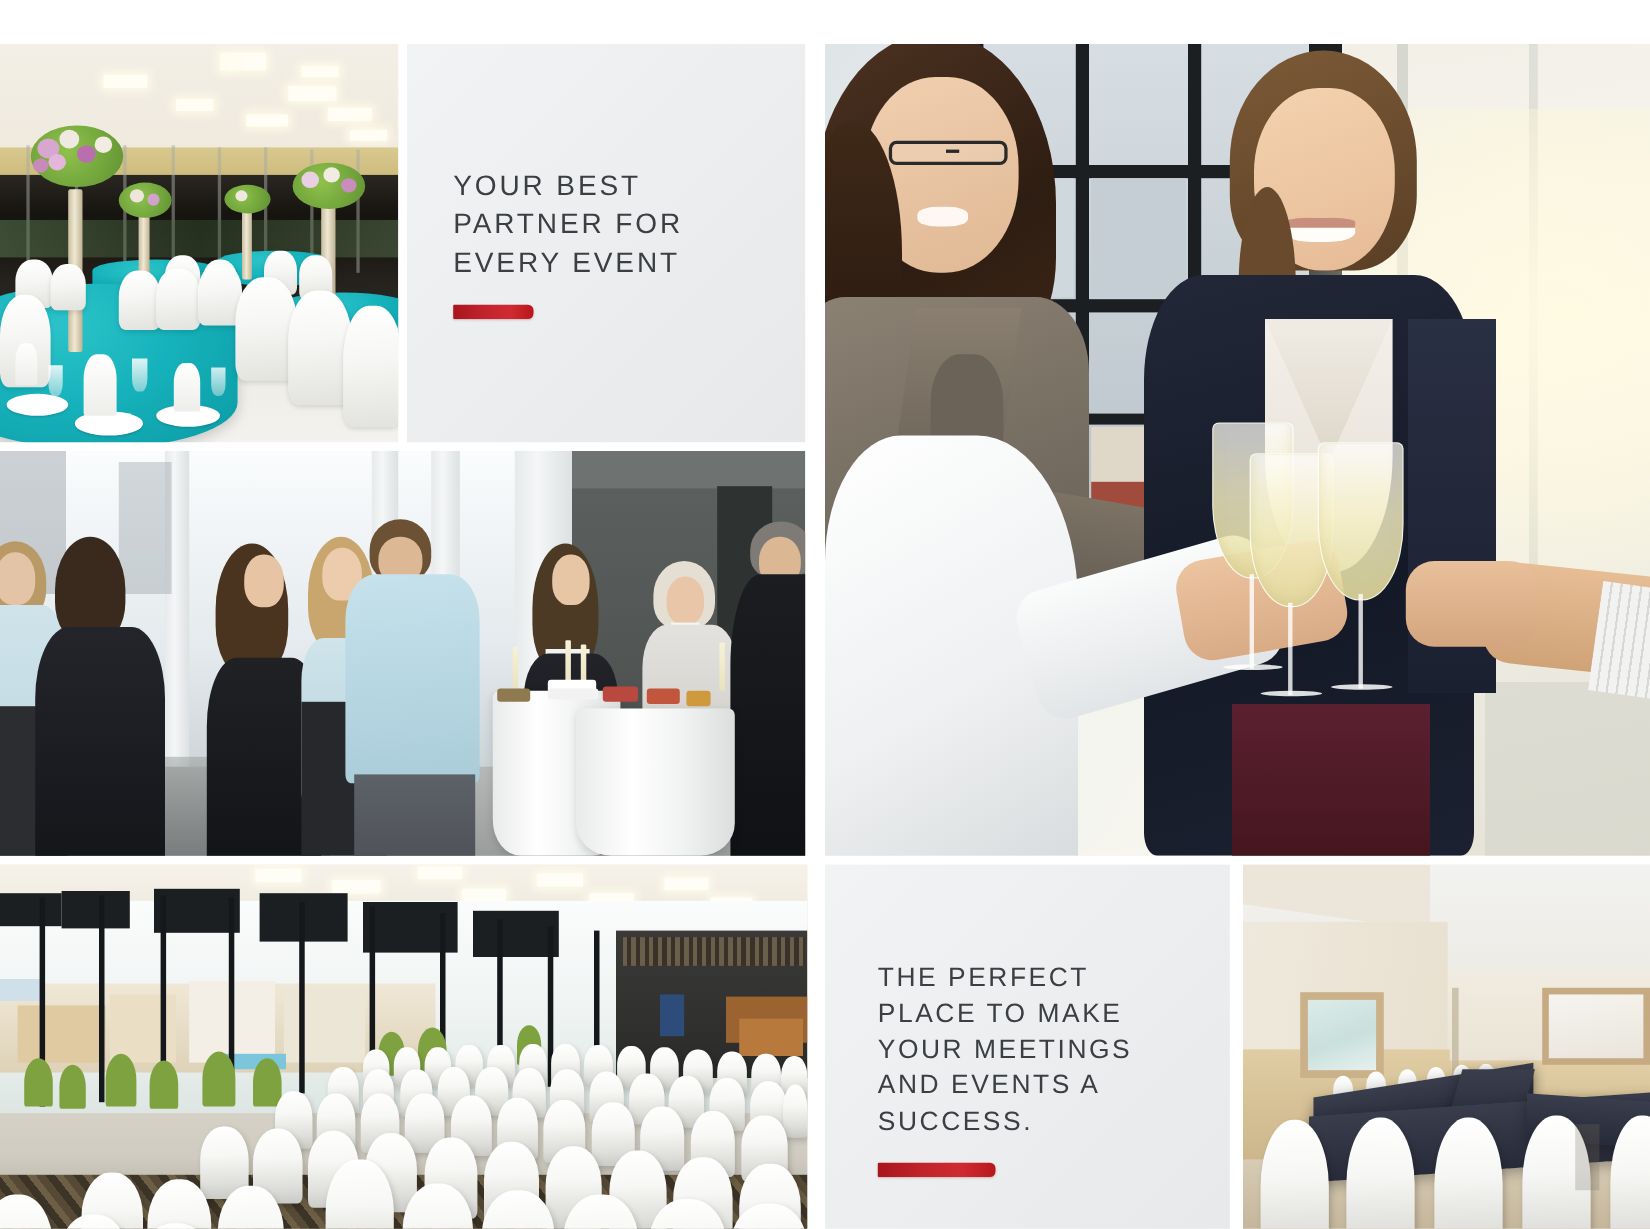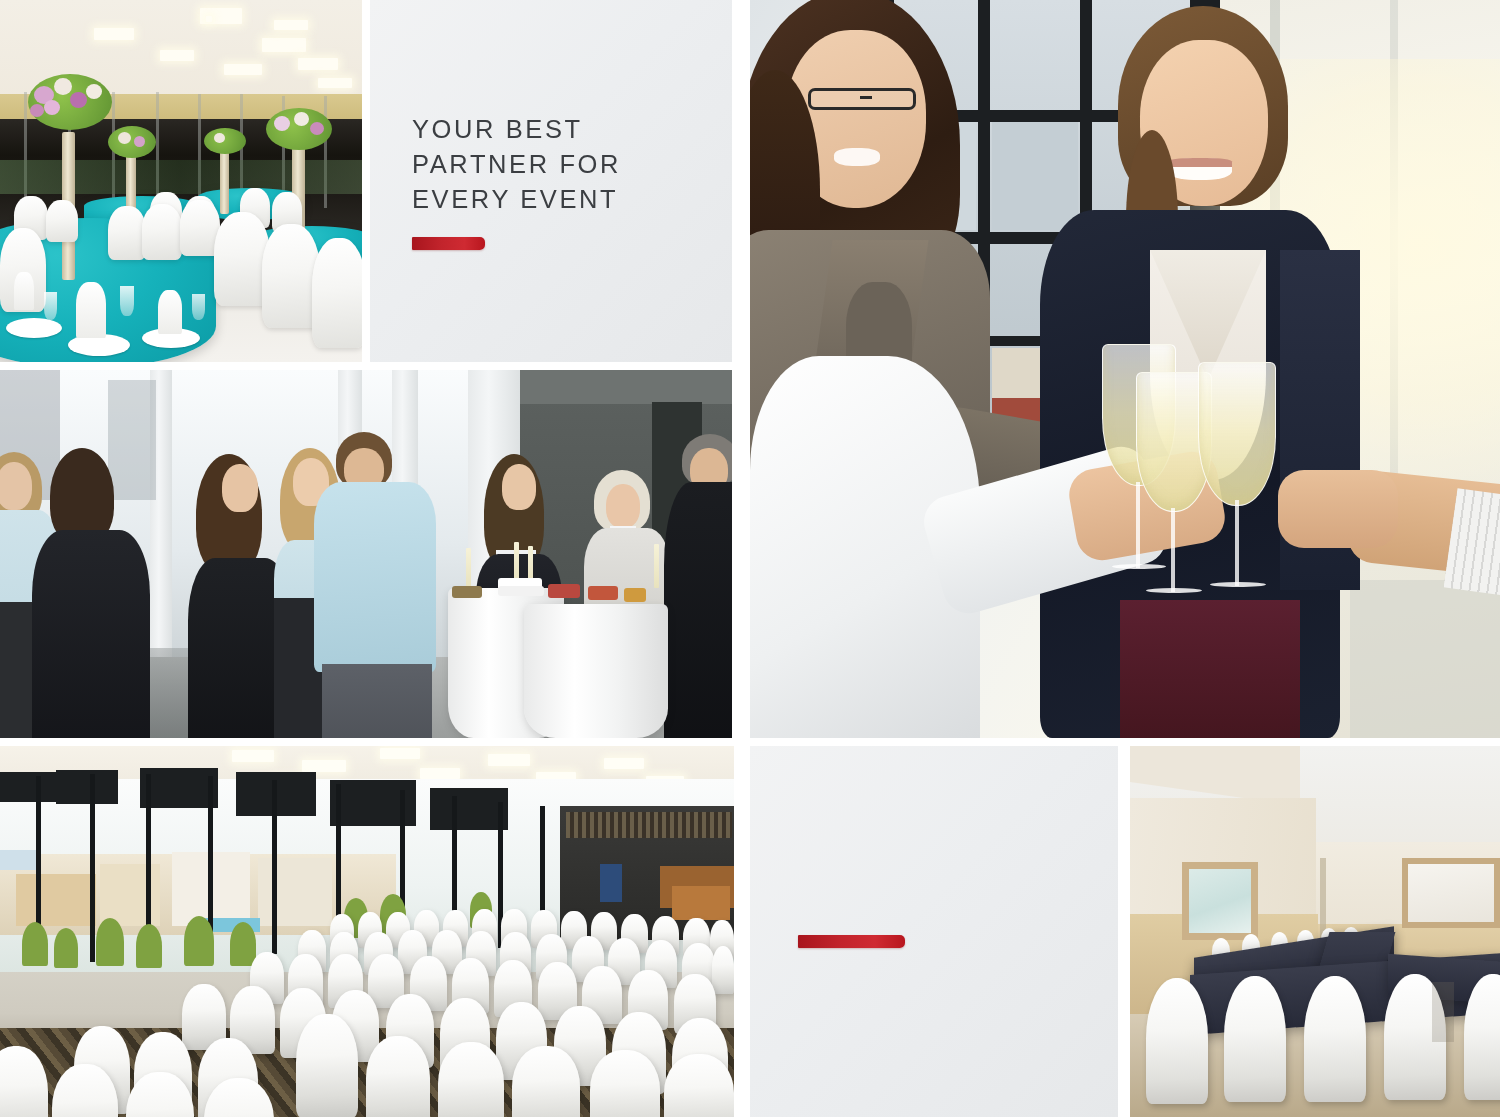--- a/index.html
+++ b/index.html
@@ -5,21 +5,21 @@
 <style>
   * { margin:0; padding:0; box-sizing:border-box; }
   html, body {
     width:1500px; height:1117px;
     background:#ffffff;
     font-family:"Liberation Sans", sans-serif;
     overflow:hidden;
   }
   .collage { position:relative; width:1500px; height:1117px; background:#ffffff; }
 
-  .cell { position:absolute; overflow:hidden; }
+  .cell { position:absolute; overflow:hidden;margin-top:40px; }
 
   
   .text-panel {
     background:linear-gradient(135deg,#f2f3f4 0%,#eceef0 45%,#e6e8ea 100%);
     display:flex; flex-direction:column; justify-content:center;
   }
   .panel-inner { padding-left:42px; }
   .headline {
     color:#3b3e42;
     font-weight:400;
@@ -520,20 +520,25 @@
 
       <div class="lyr p4-chair" style="left:-16px;top:300px;width:64px;height:100px;"></div>
       <div class="lyr p4-chair" style="left:52px;top:318px;width:66px;height:96px;"></div>
       <div class="lyr p4-chair" style="left:126px;top:326px;width:68px;height:94px;"></div>
       <div class="lyr p4-chair" style="left:204px;top:332px;width:70px;height:92px;"></div>
     </div>
   </div>
 
   <div class="cell text-panel" style="left:750px;top:746px;width:368px;height:371px;">
     <div class="panel-inner" style="padding-left:48px;">
+      <div class="headline headline-2">THE PERFECT
+PLACE TO MAKE
+YOUR MEETINGS
+AND EVENTS A
+SUCCESS.</div>
       <div class="accent-bar wide"></div>
     </div>
   </div>
 
   <div class="cell p5" style="left:1130px;top:746px;width:370px;height:371px;">
     <div class="photo">
       <div class="lyr p5-ceil"></div>
       <div class="lyr" style="left:0;top:0;width:170px;height:60px;background:#ece6da;clip-path:polygon(0 0,100% 0,100% 100%,0 60%);"></div>
       <div class="lyr p5-wall"></div>
       <div class="lyr" style="left:0;top:52px;width:186px;height:130px;background:linear-gradient(100deg,#efe9dd,#e8e0cf);"></div>

